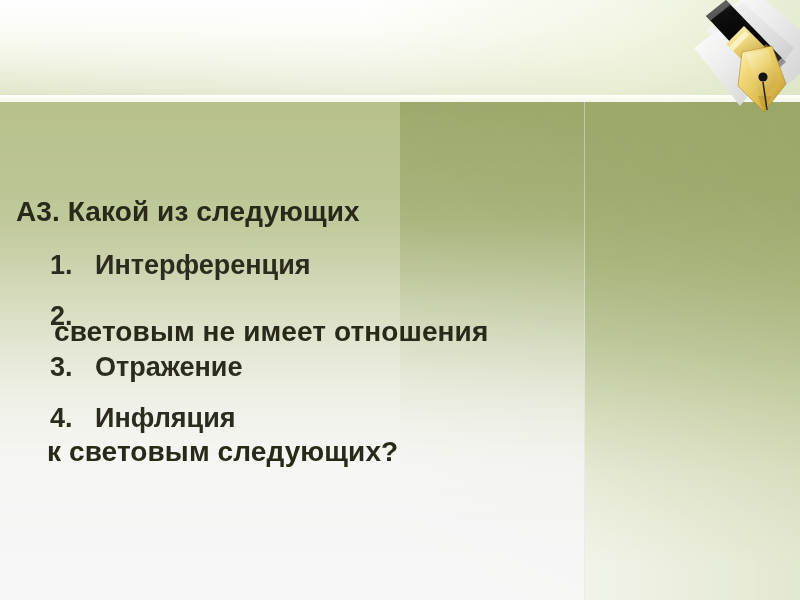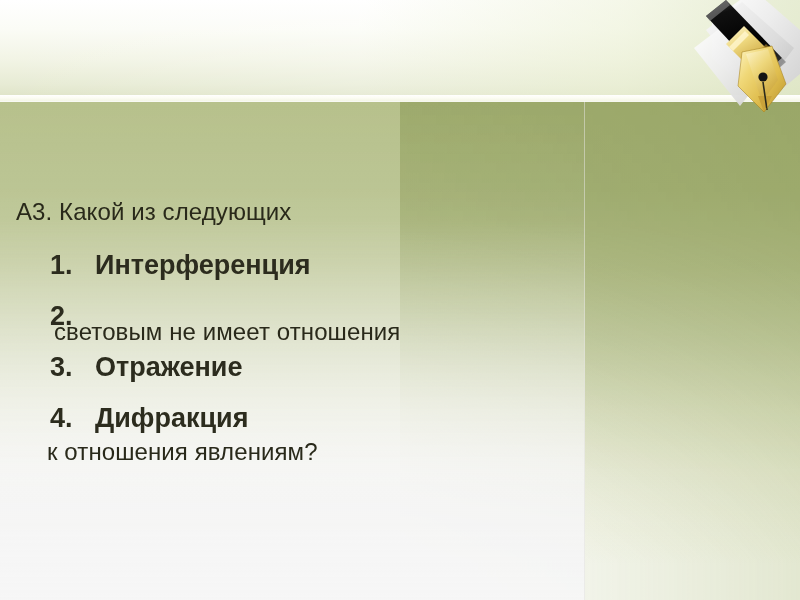--- a/index.html
+++ b/index.html
@@ -124,22 +124,22 @@
     box-sizing: border-box;
   }
 
   
   .heading {
     position: absolute;
     left: 16px;
     top: 112px;
     width: 600px;
     color: #29291a;
-    font-size: 24px;
-    font-weight: normal;
+    font-size: 28px;
+    font-weight: bold;
     line-height: 40px;
     letter-spacing: 0.1px;
     white-space: pre;
   }
   .heading .ln1 { display: block; padding-left: 0px; }
   .heading .ln2 { display: block; padding-left: 38px; }
   .heading .ln3 { display: block; padding-left: 31px; }
 
   .answers {
     position: absolute;
@@ -241,34 +241,34 @@
 
       <line x1="95" y1="86" x2="99" y2="114" stroke="#2a2a1c" stroke-width="1.6"></line>
 
       <path d="M74,56 L104,50 L118,88 L96,116 L70,90 Z" fill="none" stroke="#a6821f" stroke-width="1" opacity="0.55"></path>
     </svg>
   </div>
 
   <div class="heading">
     <span class="ln1">A3. Какой из следующих</span>
     <span class="ln2">световым не имеет отношения</span>
-    <span class="ln3">к отношения явлениям?</span>
+    <span class="ln3">к световым следующих?</span>
   </div>
 
   <div class="answers">
     <div class="answer-row">
       <span class="answer-num">1.</span>
       <span class="answer-text">Интерференция</span>
     </div>
     <div class="answer-row">
       <span class="answer-num">2.</span>
     </div>
     <div class="answer-row">
       <span class="answer-num">3.</span>
       <span class="answer-text">Отражение</span>
     </div>
     <div class="answer-row">
       <span class="answer-num">4.</span>
-      <span class="answer-text">Дифракция</span>
+      <span class="answer-text">Инфляция</span>
     </div>
   </div>
 
 </div>
 
 </body></html>

